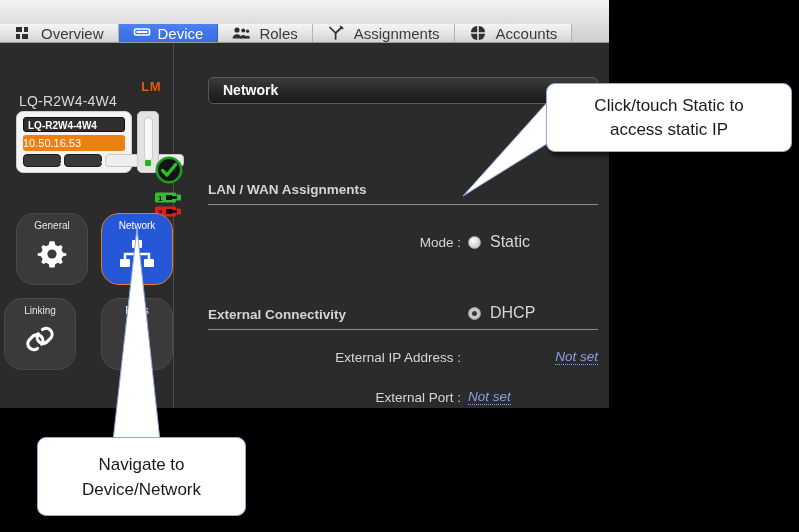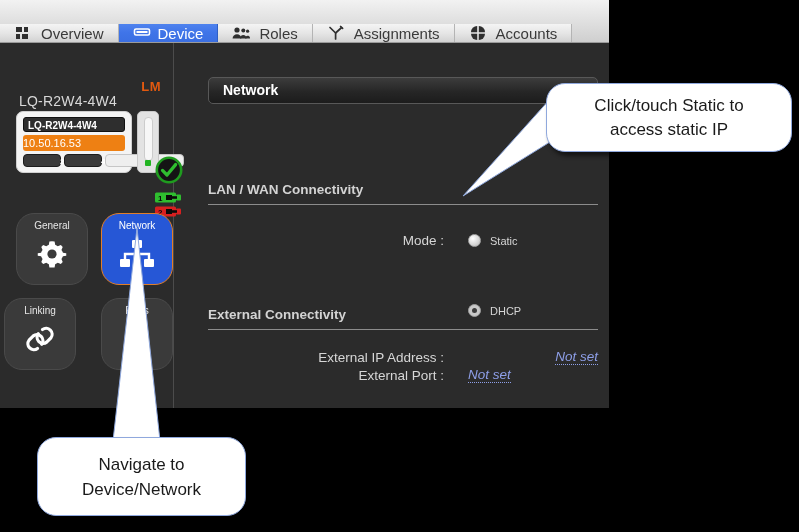--- a/index.html
+++ b/index.html
@@ -299,21 +299,21 @@
     left: 14px;
     width: 390px;
     display: flex;
     align-items: center;
   }
   .field-label {
     width: 260px;
     text-align: right;
     font-size: 13.5px;
     color: #d6d6d6;
-    padding-right: 24px;
+    padding-right: 7px;
     box-sizing: border-box;
   }
   .radio {
     width: 13px;
     height: 13px;
     border-radius: 50%;
     flex: 0 0 13px;
     margin-right: 9px;
   }
   .radio.off {
@@ -329,42 +329,42 @@
   }
   .radio.on::after {
     content: "";
     position: absolute;
     left: 3px; top: 3px;
     width: 5px; height: 5px;
     border-radius: 50%;
     background: #3c3c3c;
   }
   .radio-text {
-    font-size: 11px;
+    font-size: 16px;
     color: #d6d6d6;
   }
   #row-static { top: 190px; }
   #row-dhcp   { top: 220px; margin-top: 41px; }
 
   #row-extip  { top: 306px; justify-content: space-between; }
-  #row-extport{ top: 324px; align-items: center; }
+  #row-extport{ top: 346px; align-items: center; }
   .value-link {
     font-size: 13.5px;
     color: #8e9fe8;
     font-style: italic;
     border-bottom: 1px dotted #8e9fe8;
     cursor: default;
   }
 
   
   .callout {
     position: absolute;
     background: #ffffff;
     border: 1px solid #8fa8dd;
-    border-radius: 19px;
+    border-radius: 9px;
     box-shadow: 3px 4px 4px rgba(0,0,0,0.55);
     color: #1a1a1a;
     text-align: center;
     box-sizing: border-box;
     z-index: 30;
   }
   #callout-static {
     left: 546px;
     top: 83px;
     width: 246px;
@@ -548,21 +548,21 @@
           <path d="M9 6 L24 15 L9 24 Z" fill="#d9d9d9"></path>
         </svg>
       </span>
     </div>
   </div>
 
   <div id="content">
 
     <div id="panel-header">Network</div>
 
-    <div class="section-title" id="sec1-title">LAN / WAN Connectivity</div>
+    <div class="section-title" id="sec1-title">LAN / WAN Assignments</div>
     <div class="section-rule" id="sec1-rule"></div>
 
     <div class="field-row" id="row-static">
       <span class="field-label">Mode :</span>
       <span class="radio off"></span>
       <span class="radio-text">Static</span>
     </div>
 
     <div class="field-row" id="row-dhcp">
       <span class="field-label"></span>

